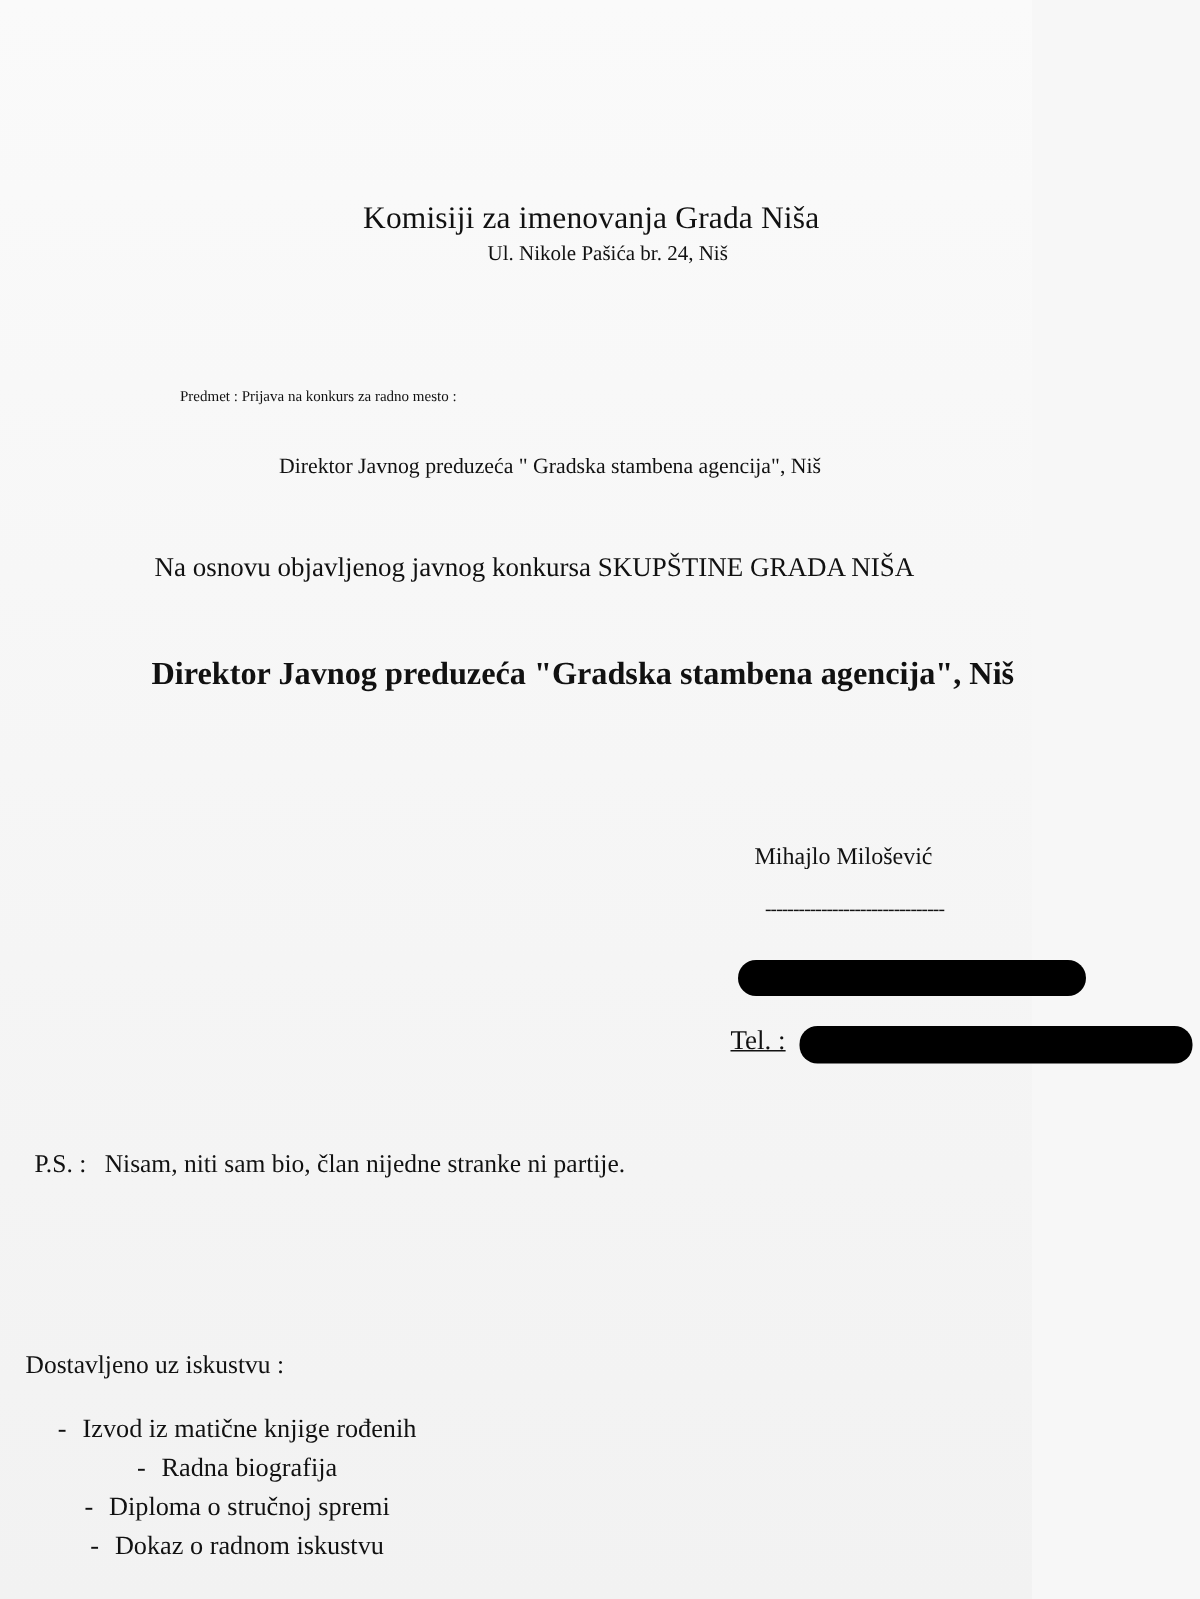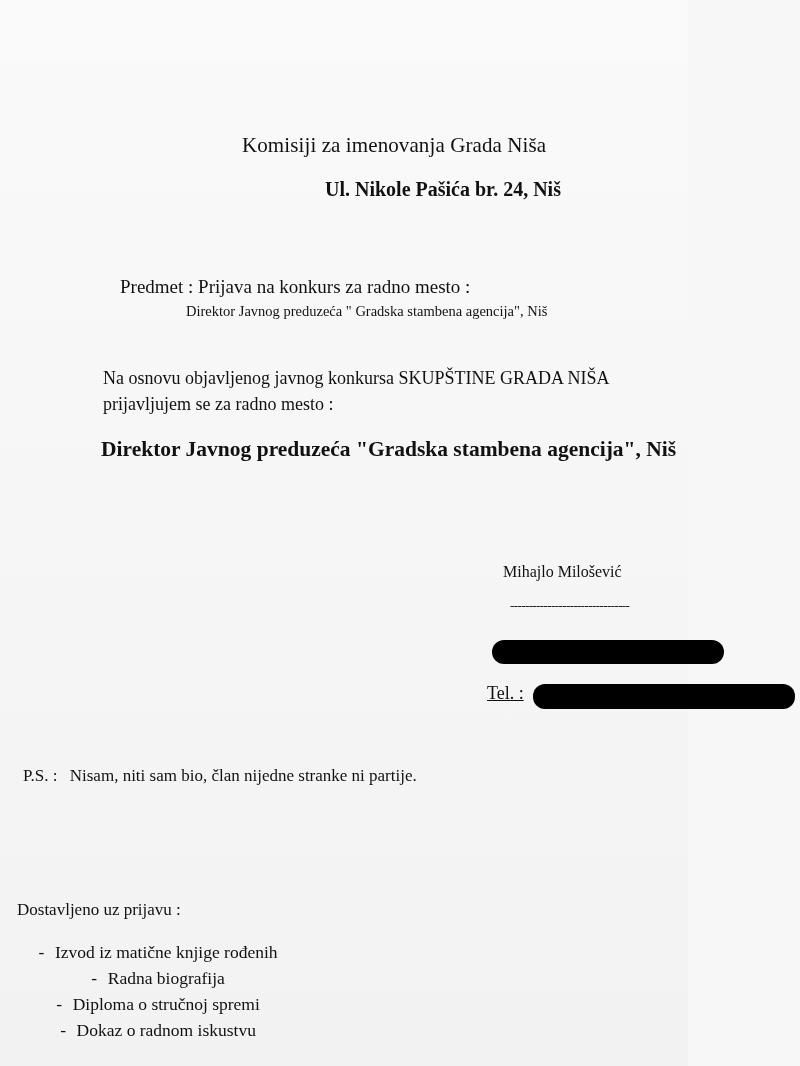--- a/index.html
+++ b/index.html
@@ -9,22 +9,22 @@
       position: relative;
       font-family: "Liberation Serif", "DejaVu Serif", serif;
       color: #111;
     }
     .page {
       position: absolute; left: 0; top: 0; width: 688px; height: 1066px;
       background: linear-gradient(180deg, #fafafa 0%, #f5f5f5 60%, #f2f2f2 100%);
     }
     .abs { position: absolute; white-space: nowrap; }
     .recipient { left: 242px; top: 133px; font-size: 21px; letter-spacing: 0.1px; }
-    .address { left: 325px; top: 178px; font-size: 20px; font-weight: bold; }
-    .subject-l1 { left: 120px; top: 276px; font-size: 19px; }
+    .address { left: 325px; top: 162px; font-size: 14px; }
+    .subject-l1 { left: 120px; top: 259px; font-size: 10px; }
     .subject-l2 { left: 186px; top: 303px; font-size: 14.5px; }
     .body-l1 { left: 103px; top: 368px; font-size: 18px; }
     .body-l2 { left: 103px; top: 394px; font-size: 18px; }
     .position { left: 101px; top: 437px; font-size: 21.5px; font-weight: bold; }
     .signer { left: 503px; top: 563px; font-size: 16px; }
     .sigline { left: 510px; top: 598px; font-size: 13px; letter-spacing: -0.6px; }
     .redact1 {
       position: absolute; left: 492px; top: 640px; width: 232px; height: 24px;
       background: #000; border-radius: 12px;
     }
@@ -45,35 +45,34 @@
 
 <div class="page">
 
   <div class="abs recipient">Komisiji za imenovanja Grada Niša</div>
   <div class="abs address">Ul. Nikole Pašića br. 24, Niš</div>
 
   <div class="abs subject-l1">Predmet : Prijava na konkurs za radno mesto :</div>
   <div class="abs subject-l2">Direktor  Javnog preduzeća " Gradska stambena agencija", Niš</div>
 
   <div class="abs body-l1">Na osnovu objavljenog javnog konkursa SKUPŠTINE GRADA NIŠA</div>
-  <div class="abs body-l2">prijavljujem se za radno mesto :</div>
   <div class="abs position">Direktor  Javnog preduzeća "Gradska stambena agencija", Niš</div>
 
   <div class="abs signer">Mihajlo Milošević</div>
   <div class="abs sigline">--------------------------------</div>
   <div class="redact1"></div>
   <div class="abs tel-label">Tel. :</div>
   <div class="redact2"></div>
 
   <div class="abs ps">
     <span class="tag">P.S. :</span>
     <span>Nisam, niti sam bio, član nijedne stranke ni partije.</span>
   </div>
 
-  <div class="abs attached">Dostavljeno uz prijavu :</div>
+  <div class="abs attached">Dostavljeno uz iskustvu :</div>
   <ul class="att-list">
     <li><span class="dash">-</span><span>Izvod iz matične knjige rođenih</span></li>
     <li><span class="dash">-</span><span>Radna biografija</span></li>
     <li><span class="dash">-</span><span>Diploma o stručnoj spremi</span></li>
     <li><span class="dash">-</span><span>Dokaz o radnom iskustvu</span></li>
   </ul>
 
 </div>
 
 </body></html>

